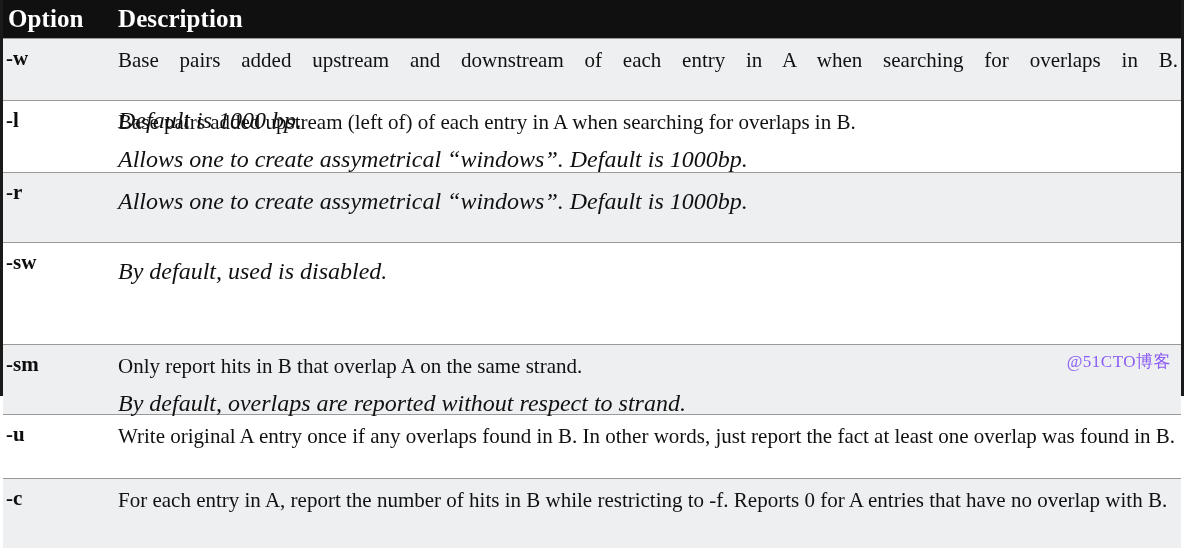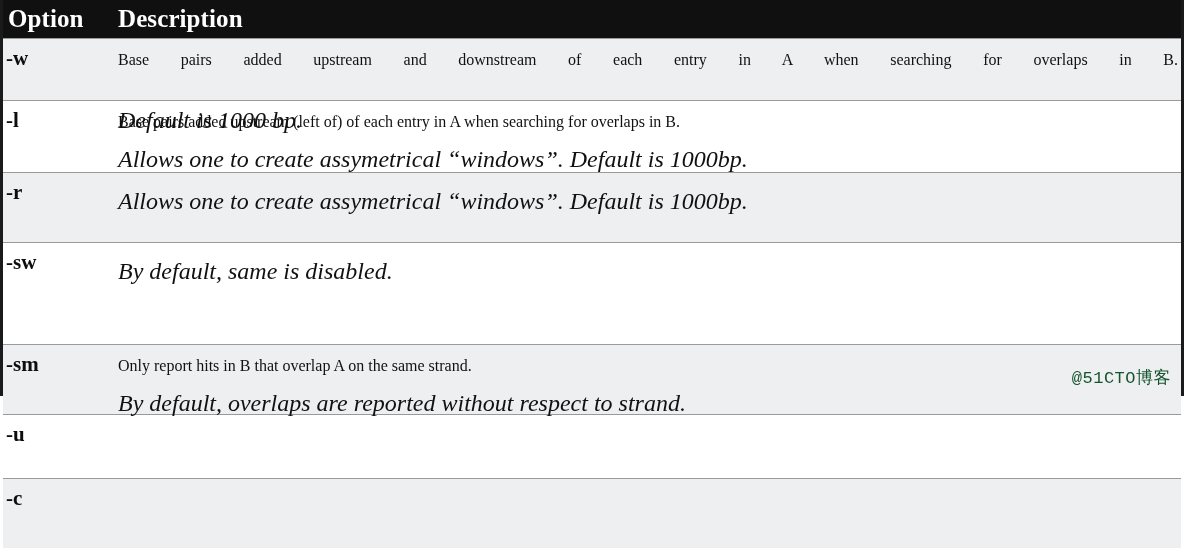--- a/index.html
+++ b/index.html
@@ -75,21 +75,21 @@
     white-space: nowrap;
   }
   .td-desc {
     flex: 1 1 auto;
     box-sizing: border-box;
     padding: 6px 3px 5px 0px;
     color: #111111;
   }
 
   .desc-main {
-    font-size: 16px;
+    font-size: 21px;
     line-height: 30px;
     text-align: justify;
     text-justify: inter-word;
     color: #111111;
     margin: 0;
     hyphens: none;
   }
   
   .desc-main.stretch {
     text-align: justify;
@@ -117,24 +117,24 @@
   .h-r  { height: 70px; }
   .h-sw { height: 102px; }
   .h-sm { height: 70px; }
   .h-u  { height: 64px; }
   .h-c  { height: 70px; }
 
   
   .watermark {
     position: absolute;
     right: 10px;
-    bottom: 4px;
-    font-family: Liberation Mono, monospace;
+    bottom: 20px;
+    font-family: Liberation Serif, serif;
     font-size: 17px;
-    color: #14532d;
+    color: #8b5cf6;
     letter-spacing: 0.5px;
     user-select: none;
     pointer-events: none;
   }
 </style>
 </head>
 <body>
 
 <div id="doc-table">
 
@@ -162,35 +162,41 @@
   <div class="trow shaded h-r">
     <div class="td-option">-r</div>
     <div class="td-desc">
       <p class="desc-note note-gap">Allows one to create assymetrical “windows”. Default is 1000bp.</p>
     </div>
   </div>
 
   <div class="trow plain h-sw">
     <div class="td-option">-sw</div>
     <div class="td-desc">
-      <p class="desc-note note-gap">By default, same is disabled.</p>
+      <p class="desc-note note-gap">By default, used is disabled.</p>
     </div>
   </div>
 
   <div class="trow shaded h-sm">
     <div class="td-option">-sm</div>
     <div class="td-desc">
       <p class="desc-main">Only report hits in B that overlap A on the same strand.</p>
       <p class="desc-note note-gap">By default, overlaps are reported without respect to strand.</p>
     </div>
   </div>
 
   <div class="trow plain h-u">
     <div class="td-option">-u</div>
+    <div class="td-desc">
+      <p class="desc-main">Write original A entry once if any overlaps found in B. In other words, just report the fact at least one overlap was found in B.</p>
+    </div>
   </div>
 
   <div class="trow shaded h-c">
     <div class="td-option">-c</div>
+    <div class="td-desc">
+      <p class="desc-main">For each entry in A, report the number of hits in B while restricting to -f. Reports 0 for A entries that have no overlap with B.</p>
+    </div>
   </div>
 
   <div class="watermark">@51CTO博客</div>
 
 </div>
 
 </body></html>

